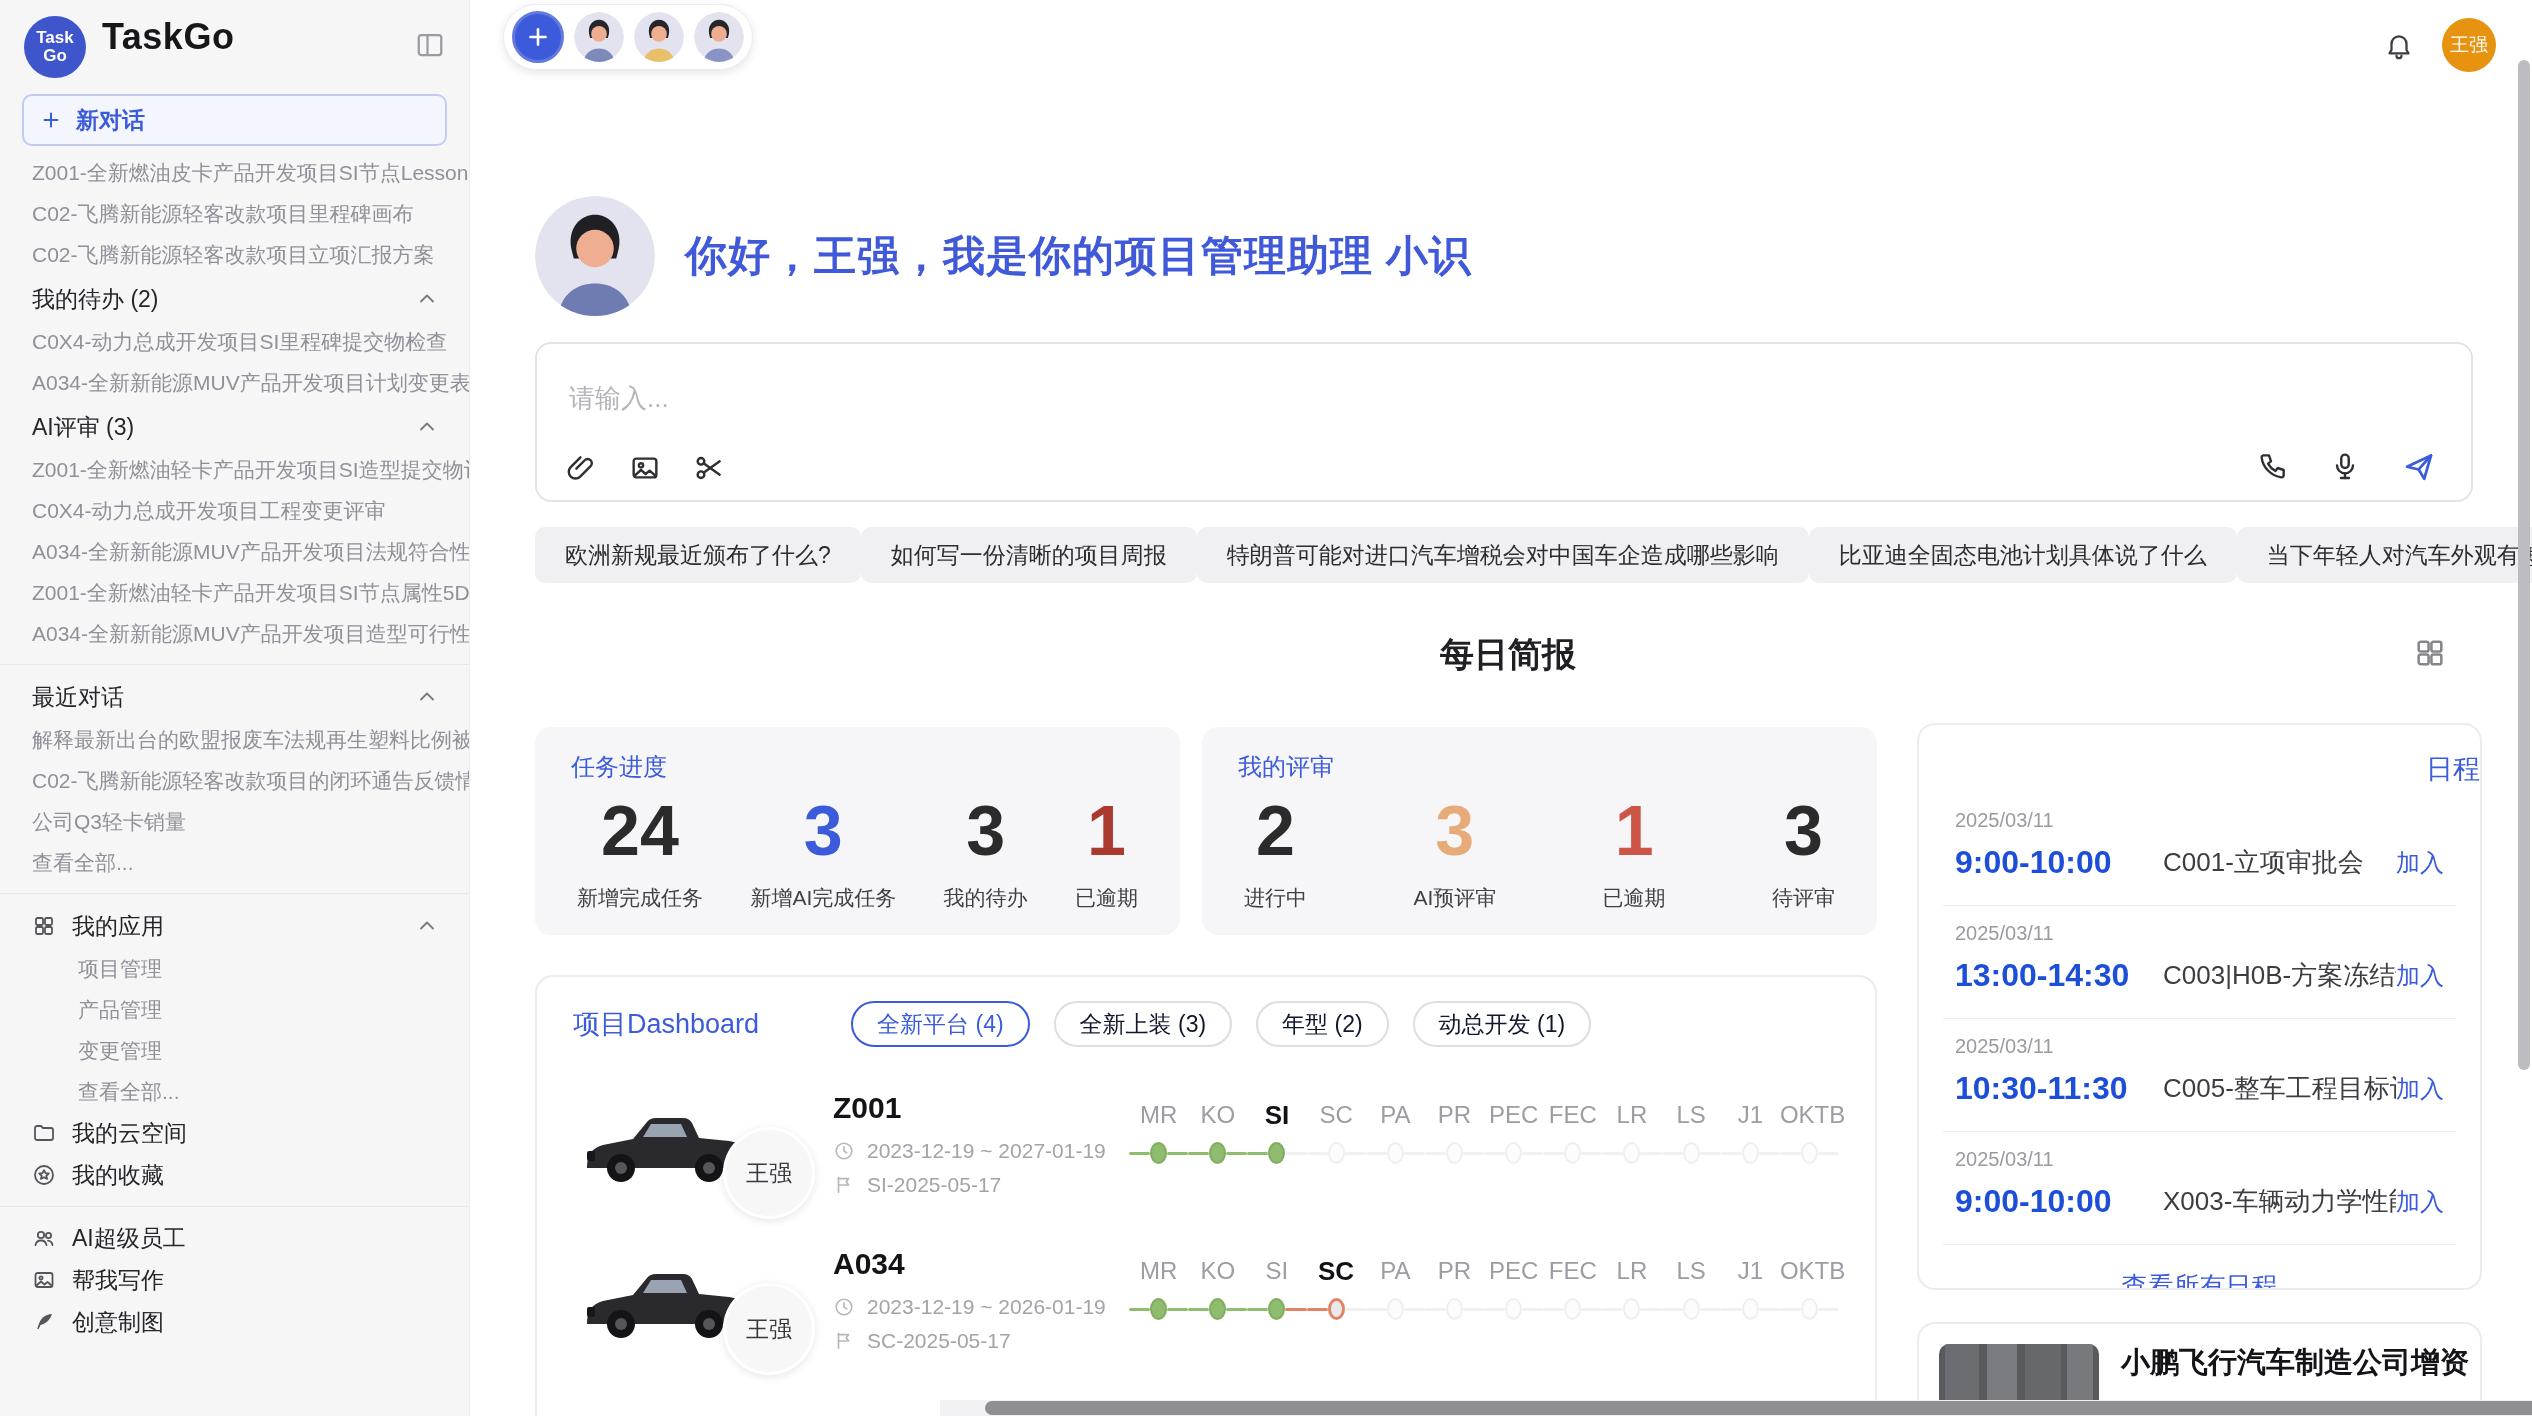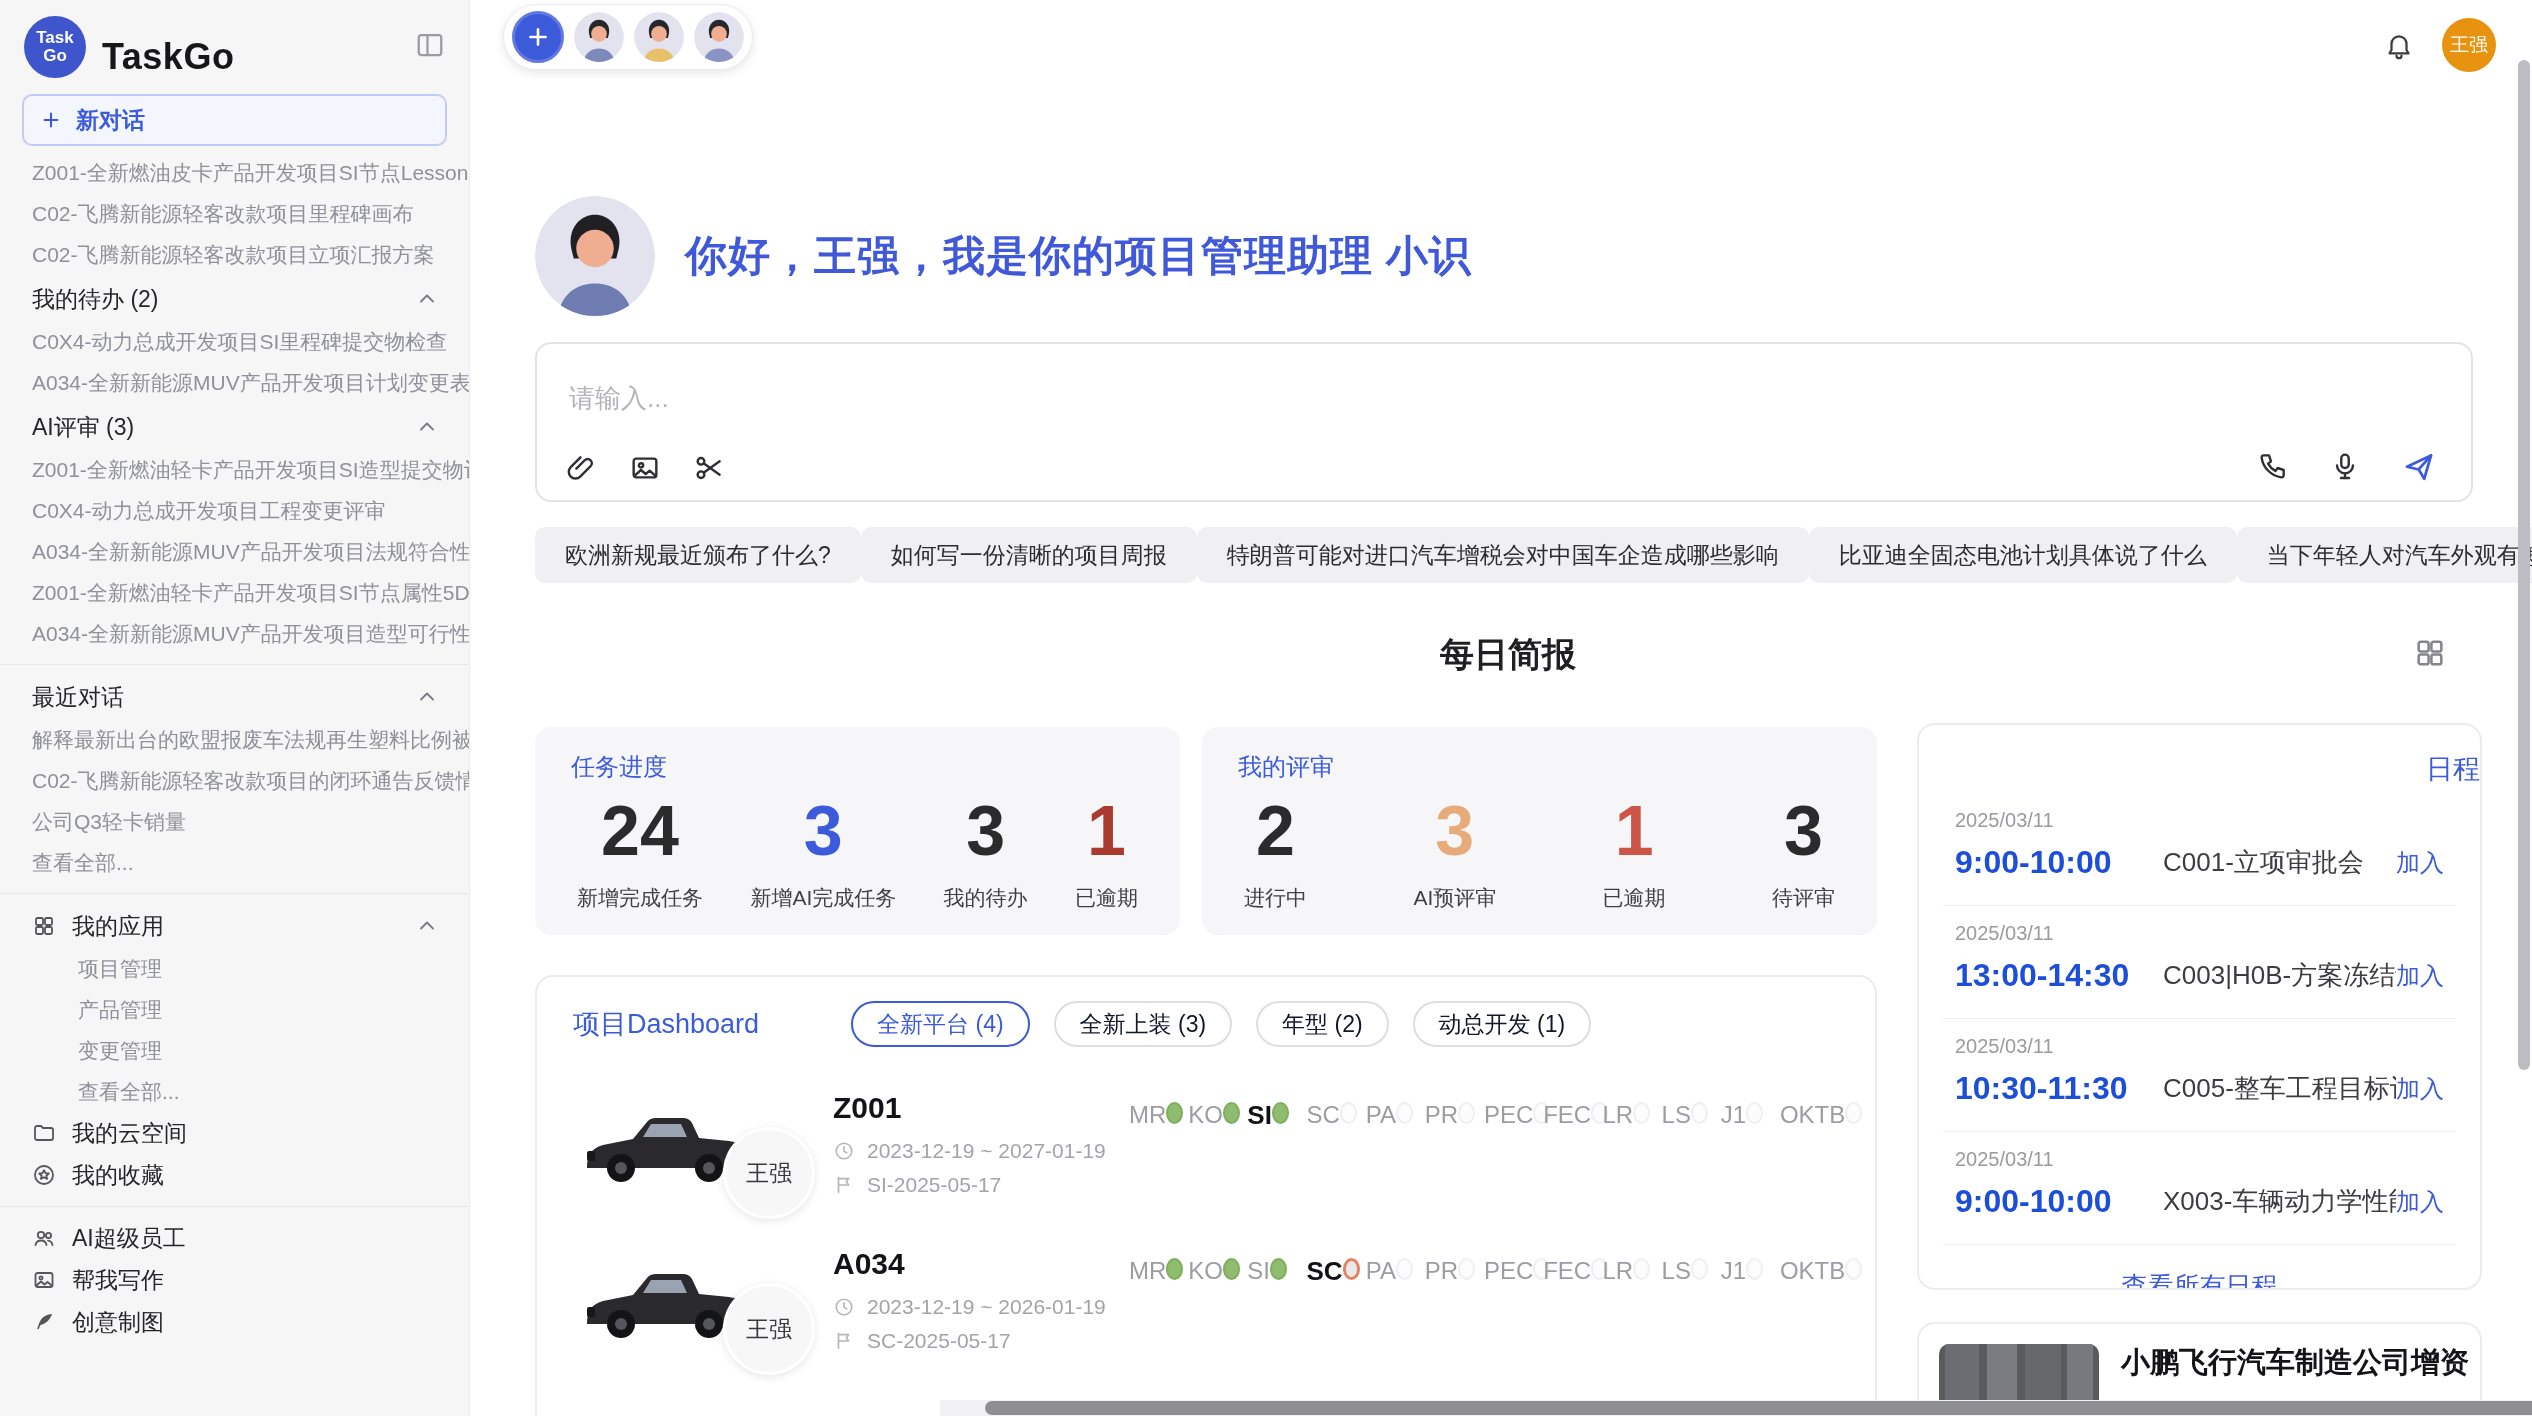--- a/index.html
+++ b/index.html
@@ -2,21 +2,21 @@
 <html><head>
 <meta charset="utf-8">
 <style>
   html,body{margin:0;padding:0}
   body{width:2532px;height:1416px;overflow:hidden;background:#fff;position:relative;
        font-family:"Liberation Sans","DejaVu Sans",sans-serif;color:#222}
   svg.ic{width:100%;height:100%;fill:none;stroke:currentColor;stroke-width:1.8;stroke-linecap:round;stroke-linejoin:round;display:block}
 
   
   .sidebar{position:absolute;left:0;top:0;width:470px;height:1416px;background:#f6f6f7;border-right:1px solid #ededee;overflow:hidden;box-sizing:border-box}
-  .sb-header{display:flex;align-items:flex-end;padding:16px 24px 10px;position:relative}
+  .sb-header{display:flex;align-items:flex-start;padding:16px 24px 10px;position:relative}
   .logo{width:62px;height:62px;border-radius:50%;background:#3f55cc;color:#fff;display:flex;flex-direction:column;align-items:center;justify-content:center;font-size:17px;line-height:1.05;font-weight:600;flex:0 0 62px}
   .app-title{font-size:36px;font-weight:700;color:#17171a;margin-left:16px;letter-spacing:.5px}
   .collapse-btn{position:absolute;right:22px;top:30px;width:34px;height:30px;color:#9a9aa2;cursor:pointer}
   .new-chat{margin:6px 22px;height:48px;background:#f4f6fe;border:2px solid #c2cbf4;border-radius:10px;display:flex;align-items:center;gap:14px;padding:0 16px;color:#3b5bdb;font-size:23px;font-weight:600;cursor:pointer}
   .new-chat .pl{width:22px;height:22px;color:#3b5bdb}
   .sec-header{display:flex;align-items:center;justify-content:space-between;height:44px;padding:0 30px 0 32px;color:#26262a;font-size:23px;margin-top:2px}
   .sec-header .ic{width:24px;height:24px;color:#7a7a82}
   .side-item{height:41px;line-height:41px;padding:0 32px;color:#90909a;font-size:21px;white-space:nowrap;overflow:hidden;cursor:pointer}
   .sb-divider{height:1px;background:#e7e7ea;margin:10px 0}
   .apps-left{display:flex;align-items:center;gap:16px}
@@ -73,21 +73,21 @@
   .proj-row{display:flex;align-items:flex-start;margin-top:46px;position:relative}
   .proj-row.first{margin-top:44px}
   .car-wrap{position:relative;width:190px;height:110px;flex:0 0 190px}
   .car-wrap svg{width:186px;height:110px}
   .owner{position:absolute;right:-52px;bottom:-18px;width:86px;height:86px;border-radius:50%;background:#f7f7f8;border:3px solid #fff;box-shadow:0 2px 8px rgba(0,0,0,.10);display:flex;align-items:center;justify-content:center;font-size:23px;color:#3a3a3e}
   .proj-info{margin-left:70px;width:296px;flex:0 0 296px}
   .proj-code{font-size:30px;font-weight:700;color:#141418;margin:0 0 14px}
   .meta{display:flex;align-items:center;gap:12px;color:#a3a3aa;font-size:21px;margin-top:10px}
   .meta .mic{width:22px;height:22px;color:#b6b6bd;flex:0 0 22px}
   .milestones{flex:1;display:flex;padding-top:4px}
-  .ms-col{flex:1;display:flex;flex-direction:row;min-width:0}
+  .ms-col{flex:1;display:flex;flex-direction:column;min-width:0}
   .ms-label{text-align:center;font-size:24px;color:#9c9ca4;height:40px;line-height:40px;white-space:nowrap}
   .ms-label.current{color:#121216;font-weight:700;font-size:26px}
   .ms-track{display:flex;align-items:center;height:36px}
   .seg{flex:1;height:3px;border-radius:2px}
   .dot{width:17px;height:22px;border-radius:50%;box-sizing:border-box;flex:0 0 17px}
   .dot.done{background:#8fbc6e;border:2px solid #7fae5e}
   .dot.pend{background:#fcfcfd;border:2px solid #efeff2}
   .dot.alert{background:#e9e9ec;border:3px solid #e08563}
 
   .schedule-card{position:absolute;left:1447px;top:723px;width:565px;height:567px;background:#fff;border:2px solid #ececef;border-radius:18px;box-sizing:border-box;padding:16px 0 0;overflow:hidden}

